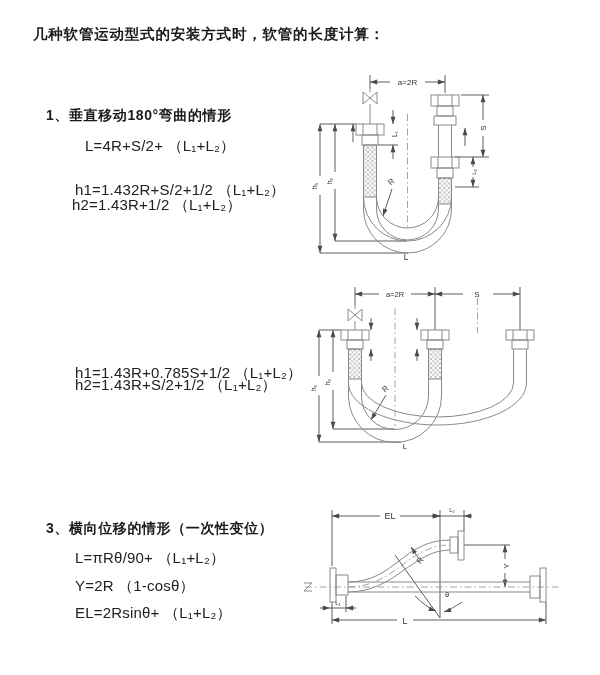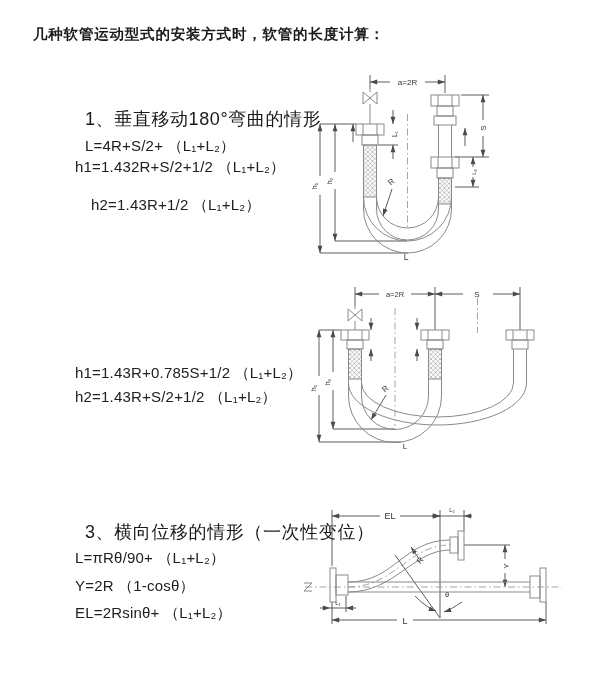--- a/index.html
+++ b/index.html
@@ -1,38 +1,38 @@
 <!DOCTYPE html>
 <html><head>
 <meta charset="utf-8">
 <style>
   html,body{margin:0;padding:0;background:#fff;}
   .page{position:relative;width:600px;height:675px;background:#ffffff;overflow:hidden;
         font-family:"Liberation Sans",sans-serif;}
   .t{position:absolute;white-space:nowrap;color:#1a1a1a;}
   .title{left:33px;top:25px;font-size:14.5px;font-weight:600;letter-spacing:0.8px;}
-  .hd{font-size:18px;font-weight:400;letter-spacing:0.6px;margin-left:39px;}
+  .hd{font-size:14px;font-weight:700;letter-spacing:0.6px;}
   .fm{font-size:15px;font-weight:400;letter-spacing:0.2px;color:#202020;}
   .diag{position:absolute;}
   svg text{font-family:"Liberation Sans",sans-serif;fill:#333;}
 </style>
 </head>
 <body>
 
 <div class="page">
 
   <div class="t title">几种软管运动型式的安装方式时，软管的长度计算：</div>
 
   <div class="t hd" style="left:46px;top:107px">1、垂直移动180°弯曲的情形</div>
   <div class="t fm" style="left:85px;top:137px">L=4R+S/2+ （L₁+L₂）</div>
-  <div class="t fm" style="left:75px;top:158px">h1=1.432R+S/2+1/2 （L₁+L₂）</div>
-  <div class="t fm" style="left:91px;top:196px">h2=1.43R+1/2 （L₁+L₂）</div>
+  <div class="t fm" style="left:75px;top:181px">h1=1.432R+S/2+1/2 （L₁+L₂）</div>
+  <div class="t fm" style="left:72px;top:196px">h2=1.43R+1/2 （L₁+L₂）</div>
 
   <div class="t fm" style="left:75px;top:364px">h1=1.43R+0.785S+1/2 （L₁+L₂）</div>
-  <div class="t fm" style="left:75px;top:388px">h2=1.43R+S/2+1/2 （L₁+L₂）</div>
+  <div class="t fm" style="left:75px;top:376px">h2=1.43R+S/2+1/2 （L₁+L₂）</div>
 
   <div class="t hd" style="left:46px;top:520px">3、横向位移的情形（一次性变位）</div>
   <div class="t fm" style="left:75px;top:549px">L=πRθ/90+ （L₁+L₂）</div>
   <div class="t fm" style="left:75px;top:577px">Y=2R （1-cosθ）</div>
   <div class="t fm" style="left:75px;top:604px">EL=2Rsinθ+ （L₁+L₂）</div>
 
   <svg class="diag" style="left:305px;top:62px" width="260" height="200" viewBox="0 0 260 200">
     <defs>
       <marker id="m1" viewBox="0 0 10 10" refX="9.5" refY="5" markerWidth="8" markerHeight="8" markerUnits="userSpaceOnUse" orient="auto-start-reverse">
         <path d="M0.5,2 L9.5,5 L0.5,8 Z" fill="#4a4a4a"></path>

